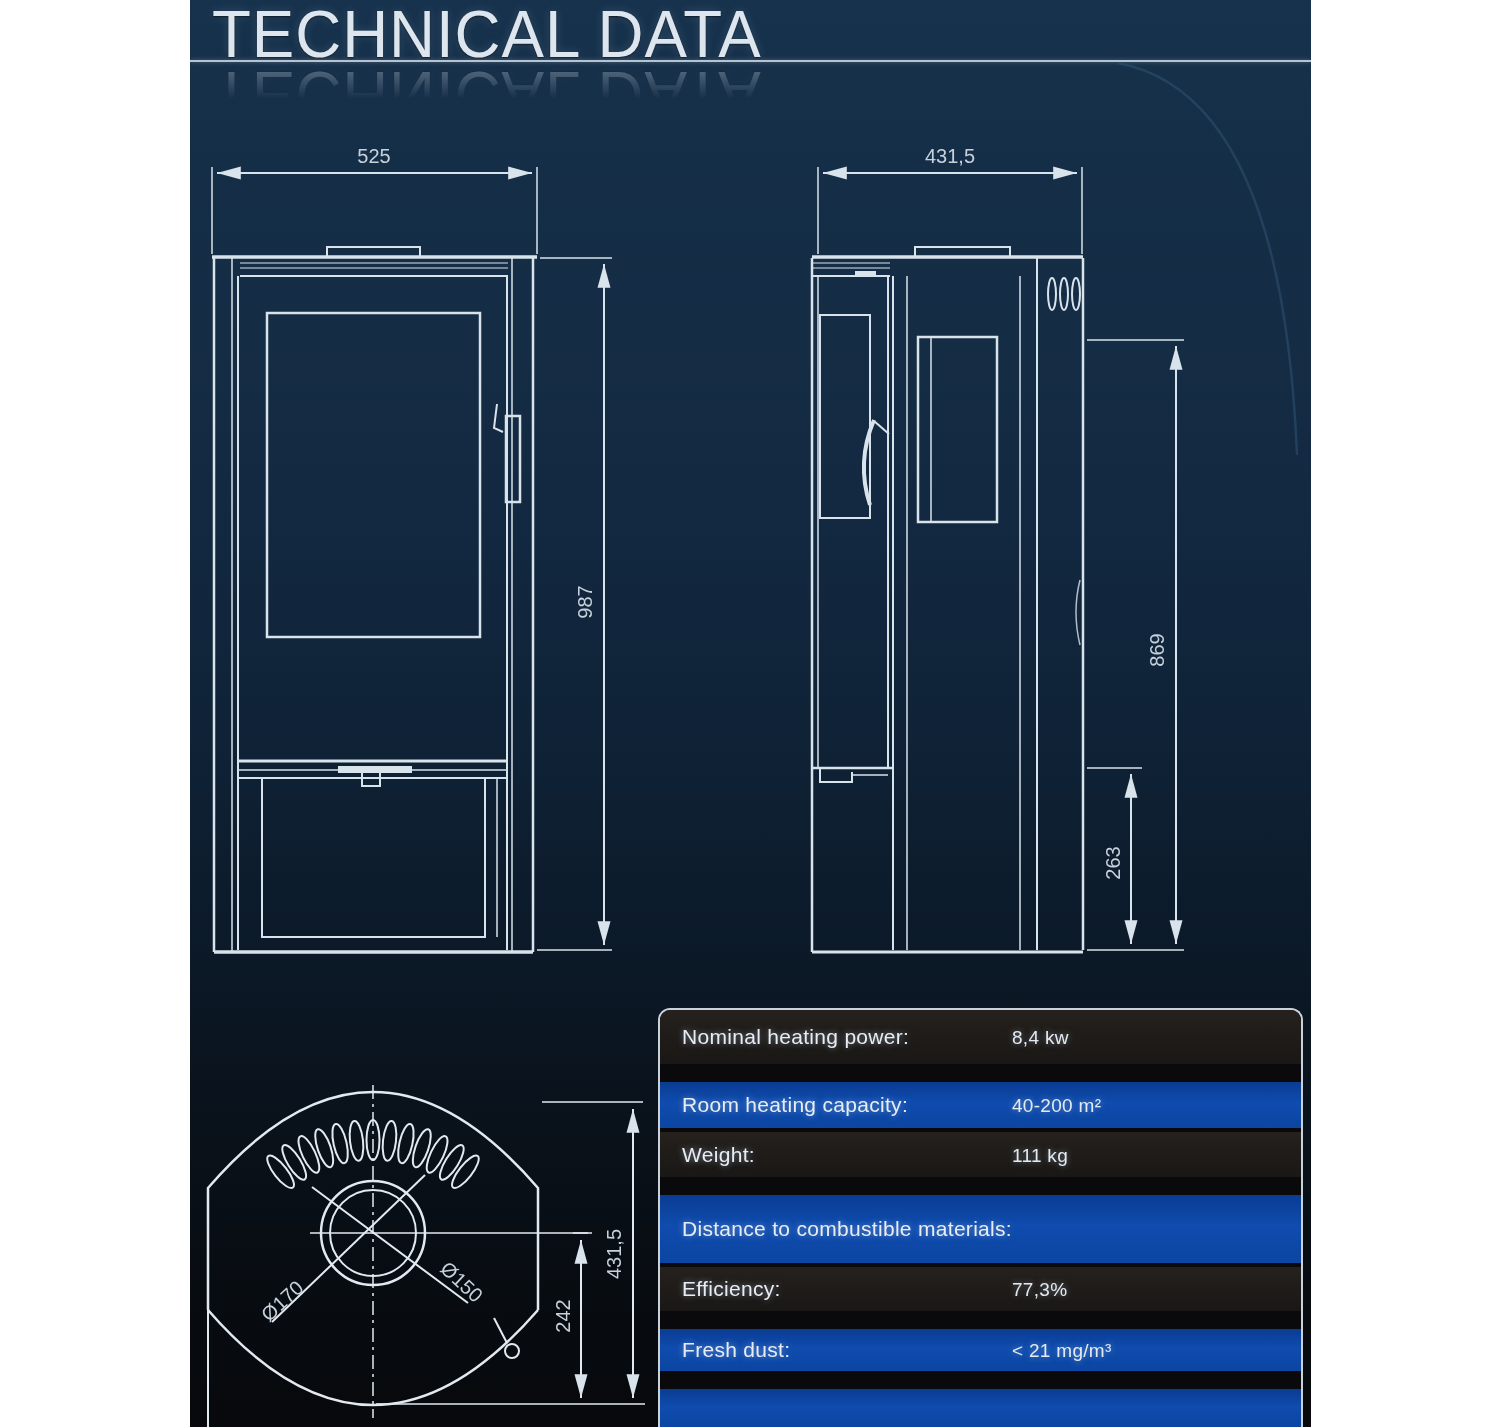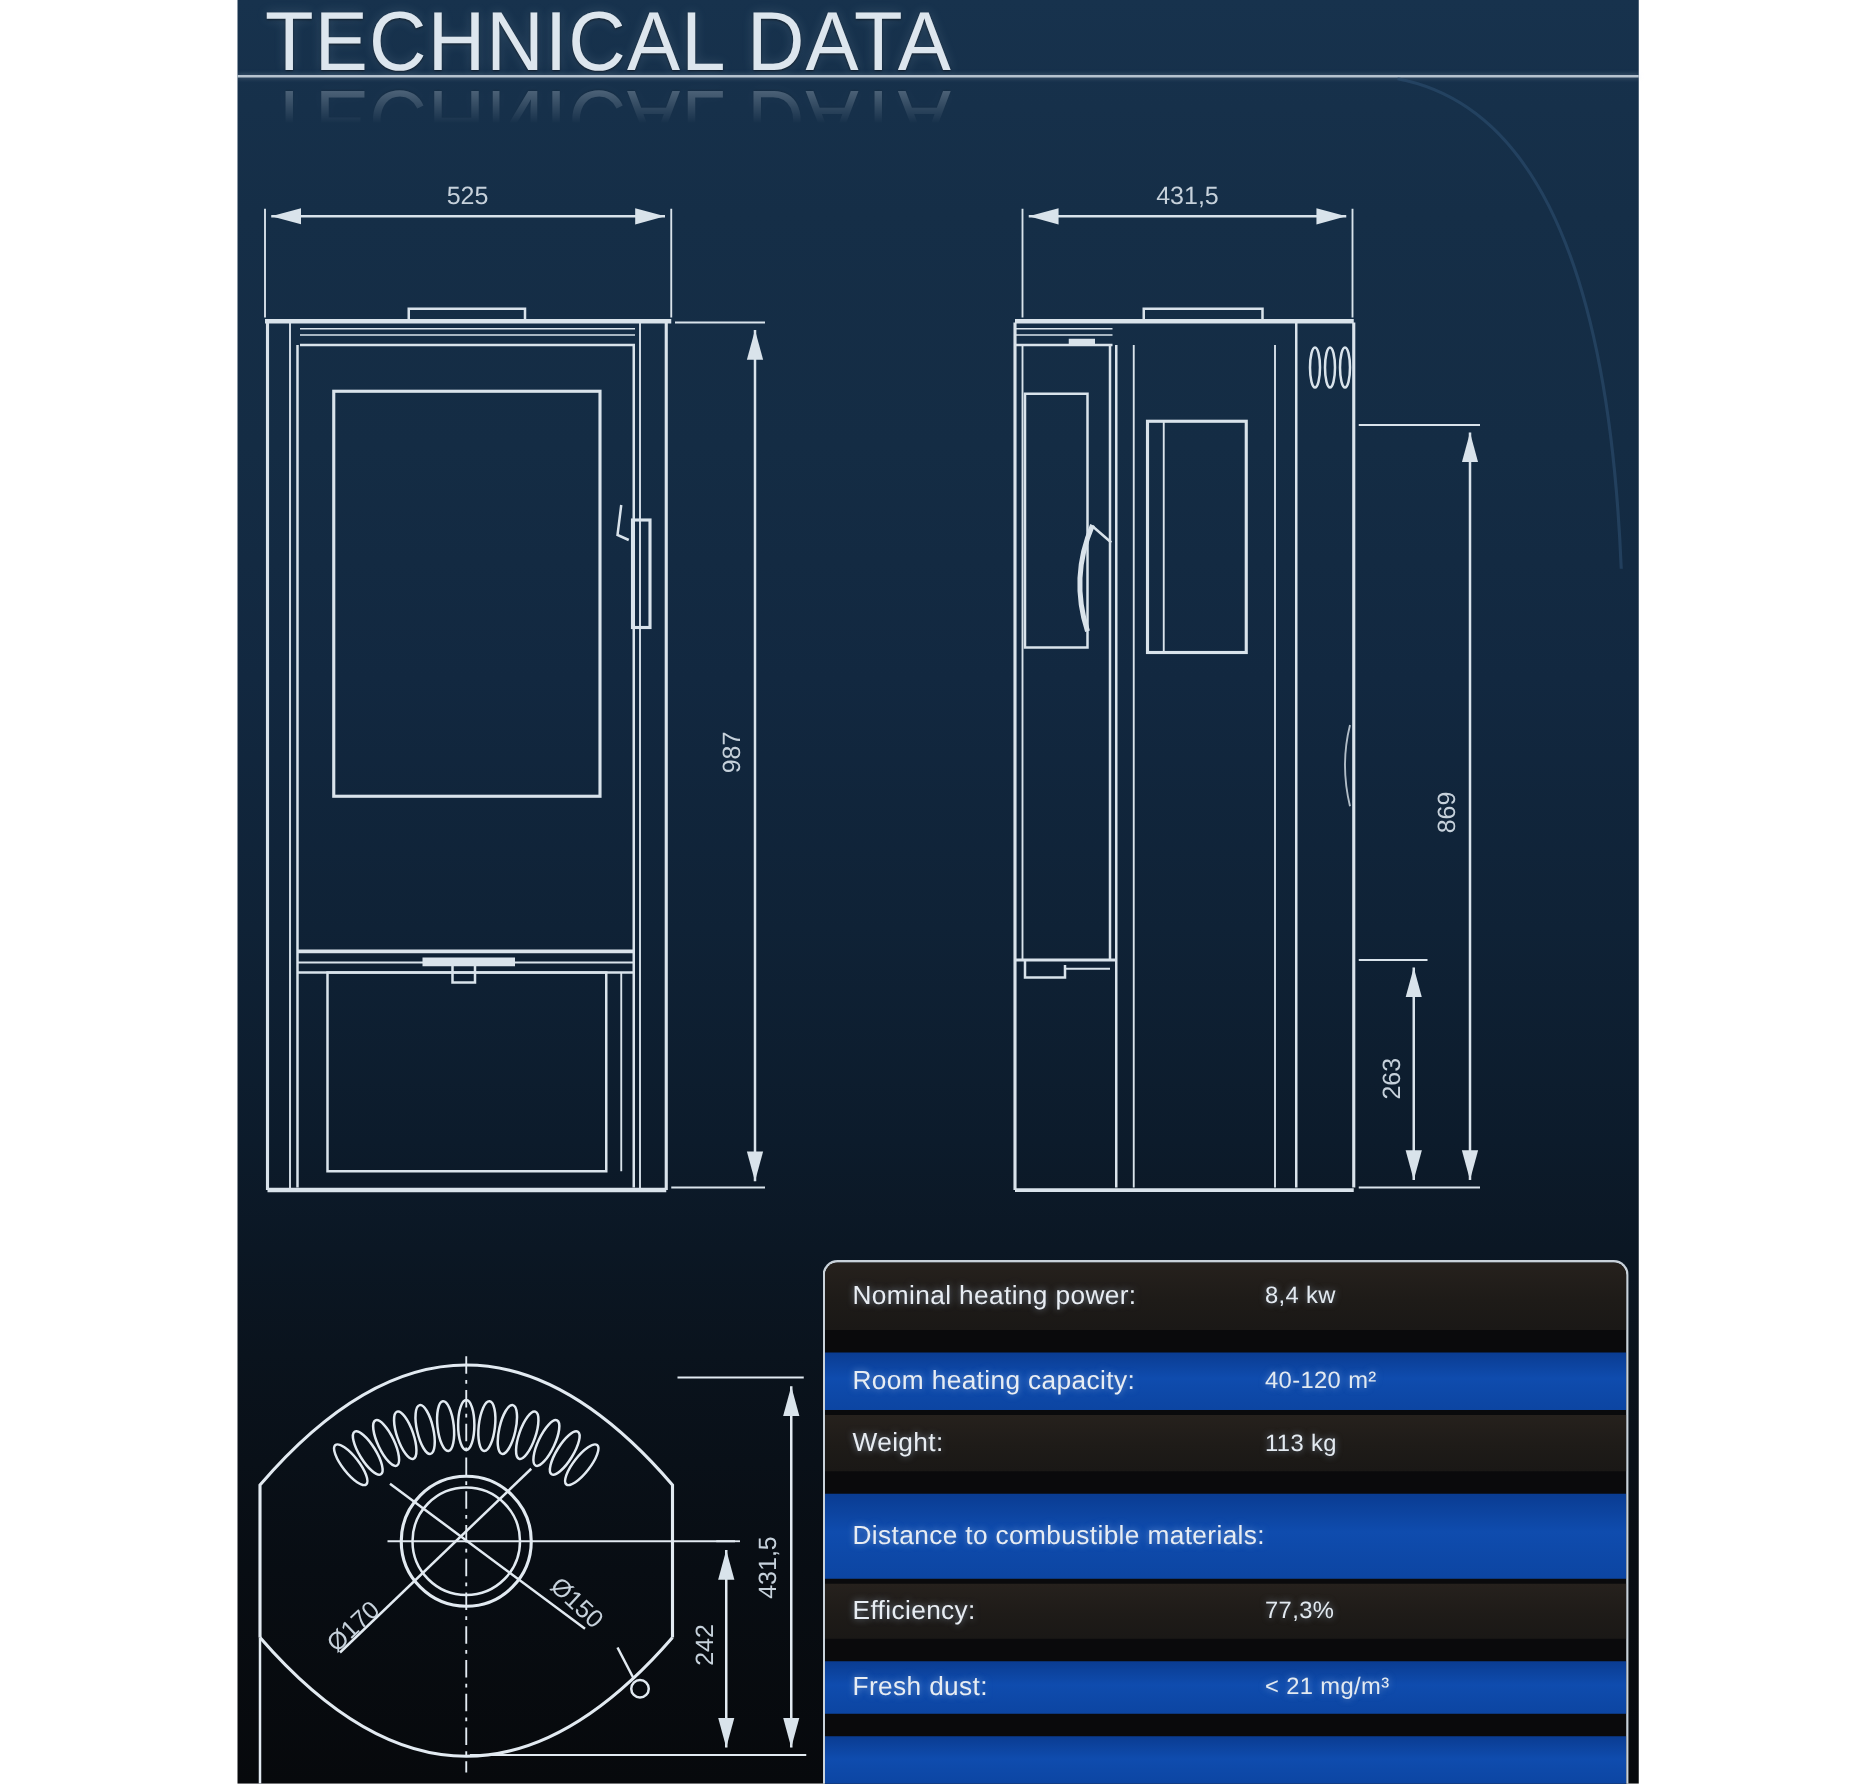--- a/index.html
+++ b/index.html
@@ -223,25 +223,25 @@
   <text x="621" y="1254" text-anchor="middle" transform="rotate(-90 621 1254)">431,5</text>
 </svg>
 
 <div class="spec-table">
   <div class="spec-row dark" style="height:54px">
     <span class="spec-label">Nominal heating power:</span>
     <span class="spec-value">8,4 kw</span>
   </div>
   <div class="spec-row blue" style="height:46px">
     <span class="spec-label">Room heating capacity:</span>
-    <span class="spec-value">40-120 m²</span>
+    <span class="spec-value">40-200 m²</span>
   </div>
   <div class="spec-row dark" style="height:45px">
     <span class="spec-label">Weight:</span>
-    <span class="spec-value">113 kg</span>
+    <span class="spec-value">111 kg</span>
   </div>
   <div class="spec-row blue" style="height:68px">
     <span class="spec-label">Distance to combustible materials:</span>
   </div>
   <div class="spec-row dark" style="height:44px">
     <span class="spec-label">Efficiency:</span>
     <span class="spec-value">77,3%</span>
   </div>
   <div class="spec-row blue" style="height:42px">
     <span class="spec-label">Fresh dust:</span>

